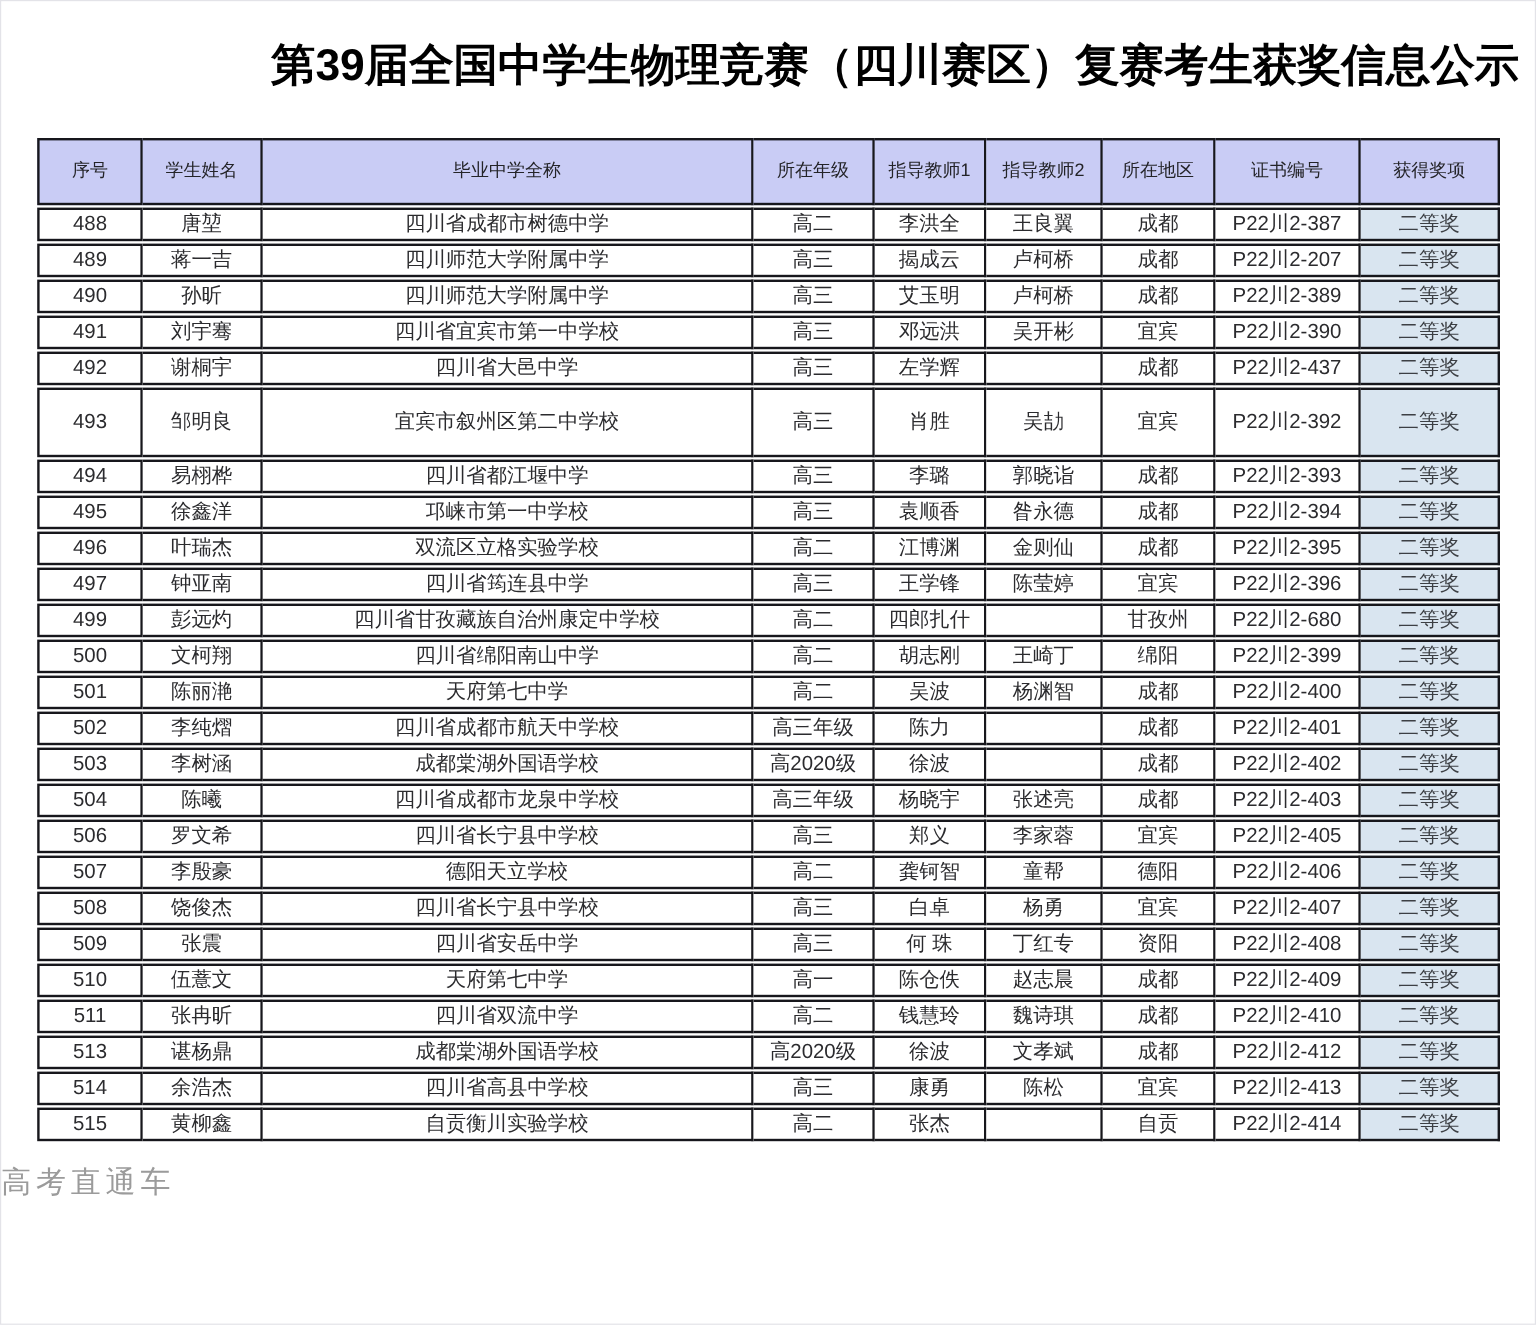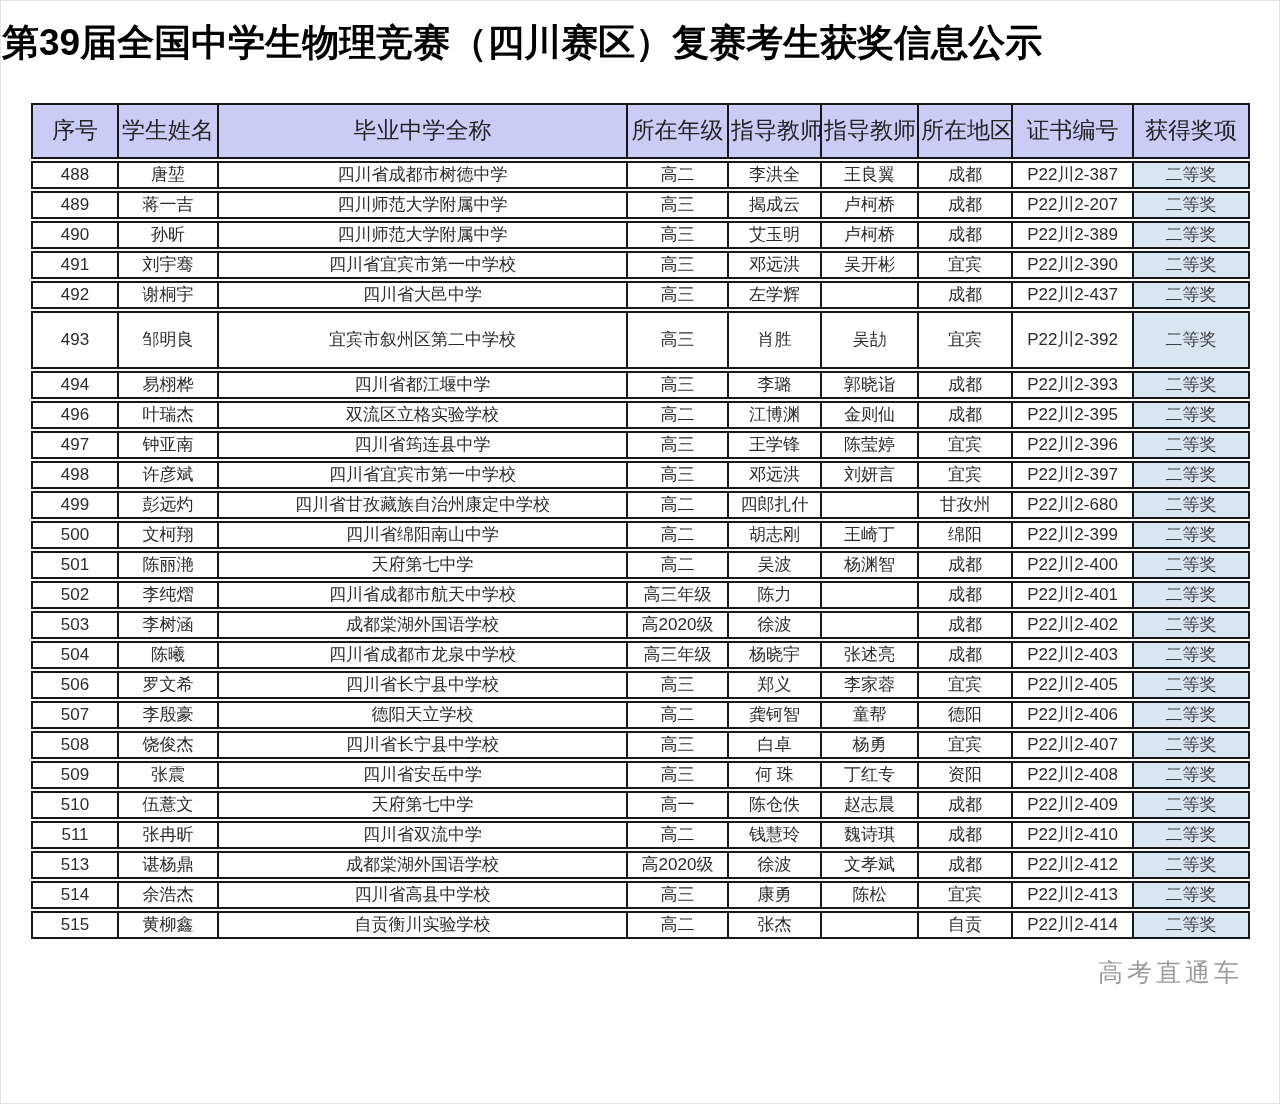--- a/index.html
+++ b/index.html
@@ -8,23 +8,23 @@
     background: #ffffff;
     width: 1280px;
     height: 1104px;
     font-family: "Liberation Sans", "DejaVu Sans", sans-serif;
     color: #1f1f1f;
     box-sizing: border-box;
   }
   body { border: 1px solid #e3e3e8; overflow: hidden; }
 
   .page-title {
-    margin: 1px;
+    margin: 13px;
     padding-top: 17px;
-    text-align: left;
+    text-align: right;
     font-size: 37px;
     line-height: 1.32;
     font-weight: bold;
     color: #000000;
     letter-spacing: 0px;
   }
 
   table.results {
     margin: 33px 0 0 30px;
     width: 1219px;
@@ -58,32 +58,32 @@
     font-weight: normal;
   }
   table.results th:first-child,
   table.results td:first-child {
     border-left: 2px solid var(--border, #17171c);
   }
   table.results thead th {
     height: 56px;
     background: var(--header-bg, #c9ccf5);
     color: #242428;
-    font-size: 23px;
+    font-size: 15px;
   }
   table.results tbody td { height: 28px; background: #ffffff; }
   table.results tbody tr.tall td { height: 58px; }
   table.results td.award,
   table.results th.award-h { }
   table.results tbody td.award { background: var(--award-bg, #d9e5f0); color: #3c3f44; }
 
   .watermark {
     margin-top: 15px;
     padding-right: 36px;
-    text-align: right;
+    text-align: left;
     font-size: 25px;
     color: #9b9b9b;
     letter-spacing: 4px;
   }
 </style>
 </head>
 <body>
 
 <h1 class="page-title">第39届全国中学生物理竞赛（四川赛区）复赛考生获奖信息公示</h1>
 
@@ -184,50 +184,50 @@
         <td>易栩桦</td>
         <td>四川省都江堰中学</td>
         <td>高三</td>
         <td>李璐</td>
         <td>郭晓诣</td>
         <td>成都</td>
         <td>P22川2-393</td>
         <td class="award">二等奖</td>
       </tr>
       <tr>
+        <td>495</td>
+        <td>徐鑫洋</td>
+        <td>邛崃市第一中学校</td>
+        <td>高三</td>
+        <td>袁顺香</td>
+        <td>昝永德</td>
+        <td>成都</td>
+        <td>P22川2-394</td>
+        <td class="award">二等奖</td>
+      </tr>
+      <tr>
         <td>496</td>
         <td>叶瑞杰</td>
         <td>双流区立格实验学校</td>
         <td>高二</td>
         <td>江博渊</td>
         <td>金则仙</td>
         <td>成都</td>
         <td>P22川2-395</td>
         <td class="award">二等奖</td>
       </tr>
       <tr>
         <td>497</td>
         <td>钟亚南</td>
         <td>四川省筠连县中学</td>
         <td>高三</td>
         <td>王学锋</td>
         <td>陈莹婷</td>
         <td>宜宾</td>
         <td>P22川2-396</td>
-        <td class="award">二等奖</td>
-      </tr>
-      <tr>
-        <td>498</td>
-        <td>许彦斌</td>
-        <td>四川省宜宾市第一中学校</td>
-        <td>高三</td>
-        <td>邓远洪</td>
-        <td>刘妍言</td>
-        <td>宜宾</td>
-        <td>P22川2-397</td>
         <td class="award">二等奖</td>
       </tr>
       <tr>
         <td>499</td>
         <td>彭远灼</td>
         <td>四川省甘孜藏族自治州康定中学校</td>
         <td>高二</td>
         <td>四郎扎什</td>
         <td></td>
         <td>甘孜州</td>

